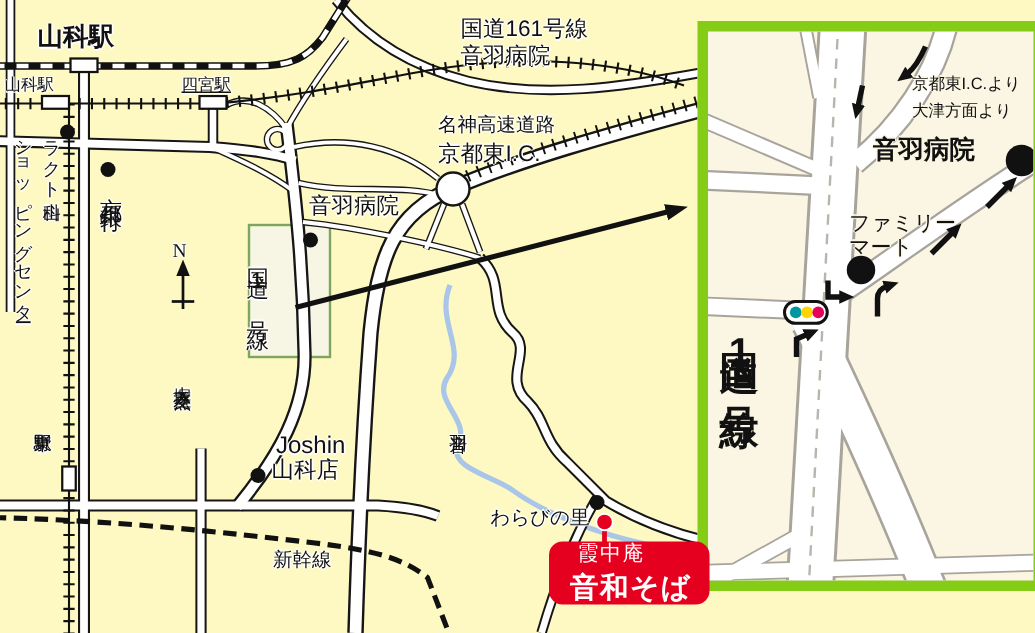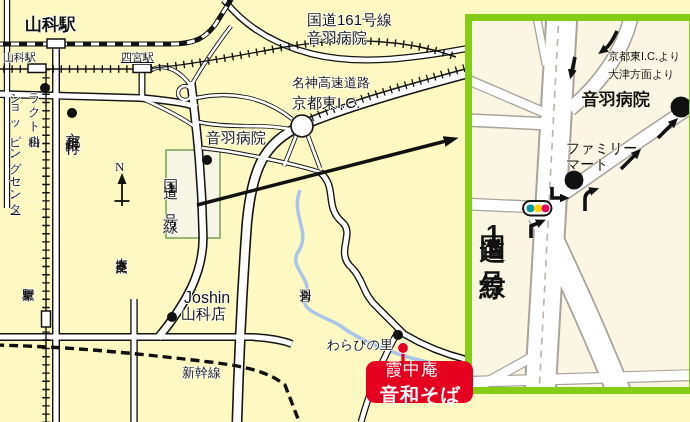--- a/index.html
+++ b/index.html
@@ -10,21 +10,21 @@
        text-shadow:0 1px 0 #fff,0 -1px 0 #fff,1px 0 0 #fff,-1px 0 0 #fff;}
   .v{writing-mode:vertical-rl;text-orientation:upright;}
   .b{font-weight:bold;}
   .serif{font-family:"Liberation Serif","DejaVu Serif",serif;}
   .inset{position:absolute;left:465px;top:14px;width:217px;height:366px;
          border:7px solid #84cc16;background:#faf6e3;z-index:10;overflow:hidden;}
   .inset .lbl{text-shadow:0 1px 0 #faf6e3,0 -1px 0 #faf6e3,1px 0 0 #faf6e3,-1px 0 0 #faf6e3;}
   .callout{position:absolute;left:366px;top:361px;width:107px;height:42px;border-radius:9px;
            background:#e60020;color:#fff;z-index:20;display:flex;flex-direction:column;
            justify-content:center;}
-  .callout .c1{font-size:17px;margin:1px 0 1px 19px;letter-spacing:1px;}
+  .callout .c1{font-size:14px;margin:1px 0 1px 19px;letter-spacing:1px;}
   .callout .c2{font-size:19px;font-weight:bold;margin:0 0 0 14px;letter-spacing:1px;}
   .base{position:absolute;left:0;top:0;z-index:1;}
   .ins-svg{position:absolute;left:0;top:0;z-index:1;}
   .inset .lbl{z-index:5;}
 </style>
 </head>
 <body>
 
 <div class="stage">
 

